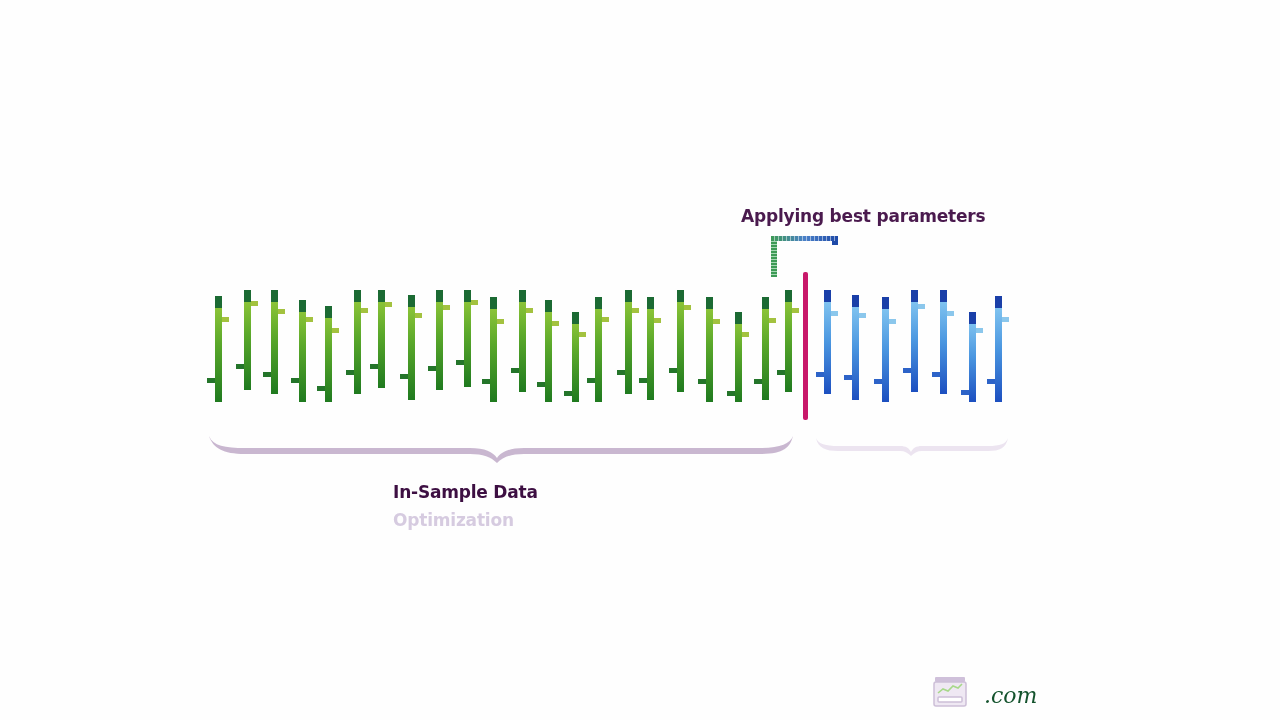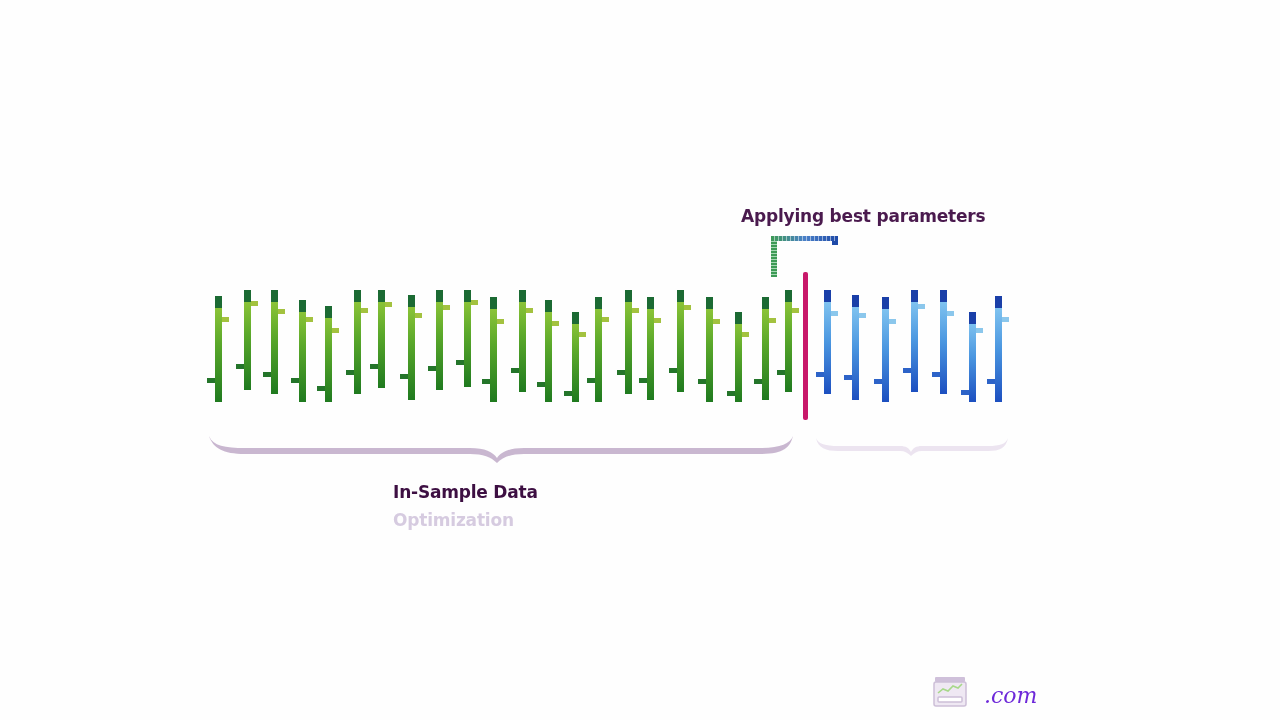--- a/index.html
+++ b/index.html
@@ -26,21 +26,21 @@
   #bracket-h { position:absolute; left:771px; top:224px; width:67px; height:5px;
                background:repeating-linear-gradient(to right,rgba(255,255,255,0) 0 3px,rgba(255,255,255,.5) 3px 4px),
                           linear-gradient(to right,#3d9a55,#4a80c8,#1e4aa8); }
   #bracket-end { position:absolute; left:832px; top:229px; width:6px; height:4px; background:#1e4aa8; }
   .brace { position:absolute; }
   #is-label { position:absolute; left:393px; top:470px; font-size:17px; font-weight:bold; color:#3d0f42; letter-spacing:-0.2px; }
   #opt-label { position:absolute; left:393px; top:498px; font-size:17px; font-weight:bold; color:#d6cbe0; letter-spacing:-0.2px; }
   #logo { position:absolute; left:932px; top:660px; height:40px; display:flex; align-items:center; }
   #logo-icon { width:36px; height:32px; margin-right:10px; position:relative; }
   #logo-text { font-size:31px; font-weight:bold; color:#7a4a86; letter-spacing:-0.5px; }
-  #logo-com { font-size:22px; color:#6d28d9; font-family:"DejaVu Serif", serif; font-style:italic; margin-left:6px; margin-top:6px; }
+  #logo-com { font-size:22px; color:#14532d; font-family:"DejaVu Serif", serif; font-style:italic; margin-left:6px; margin-top:6px; }
 </style>
 </head>
 <body>
 
 <div id="stage">
   <div id="apply-title">Applying best parameters</div>
   <div id="bracket-v"></div>
   <div id="bracket-h"></div>
   <div id="bracket-end"></div>
 

